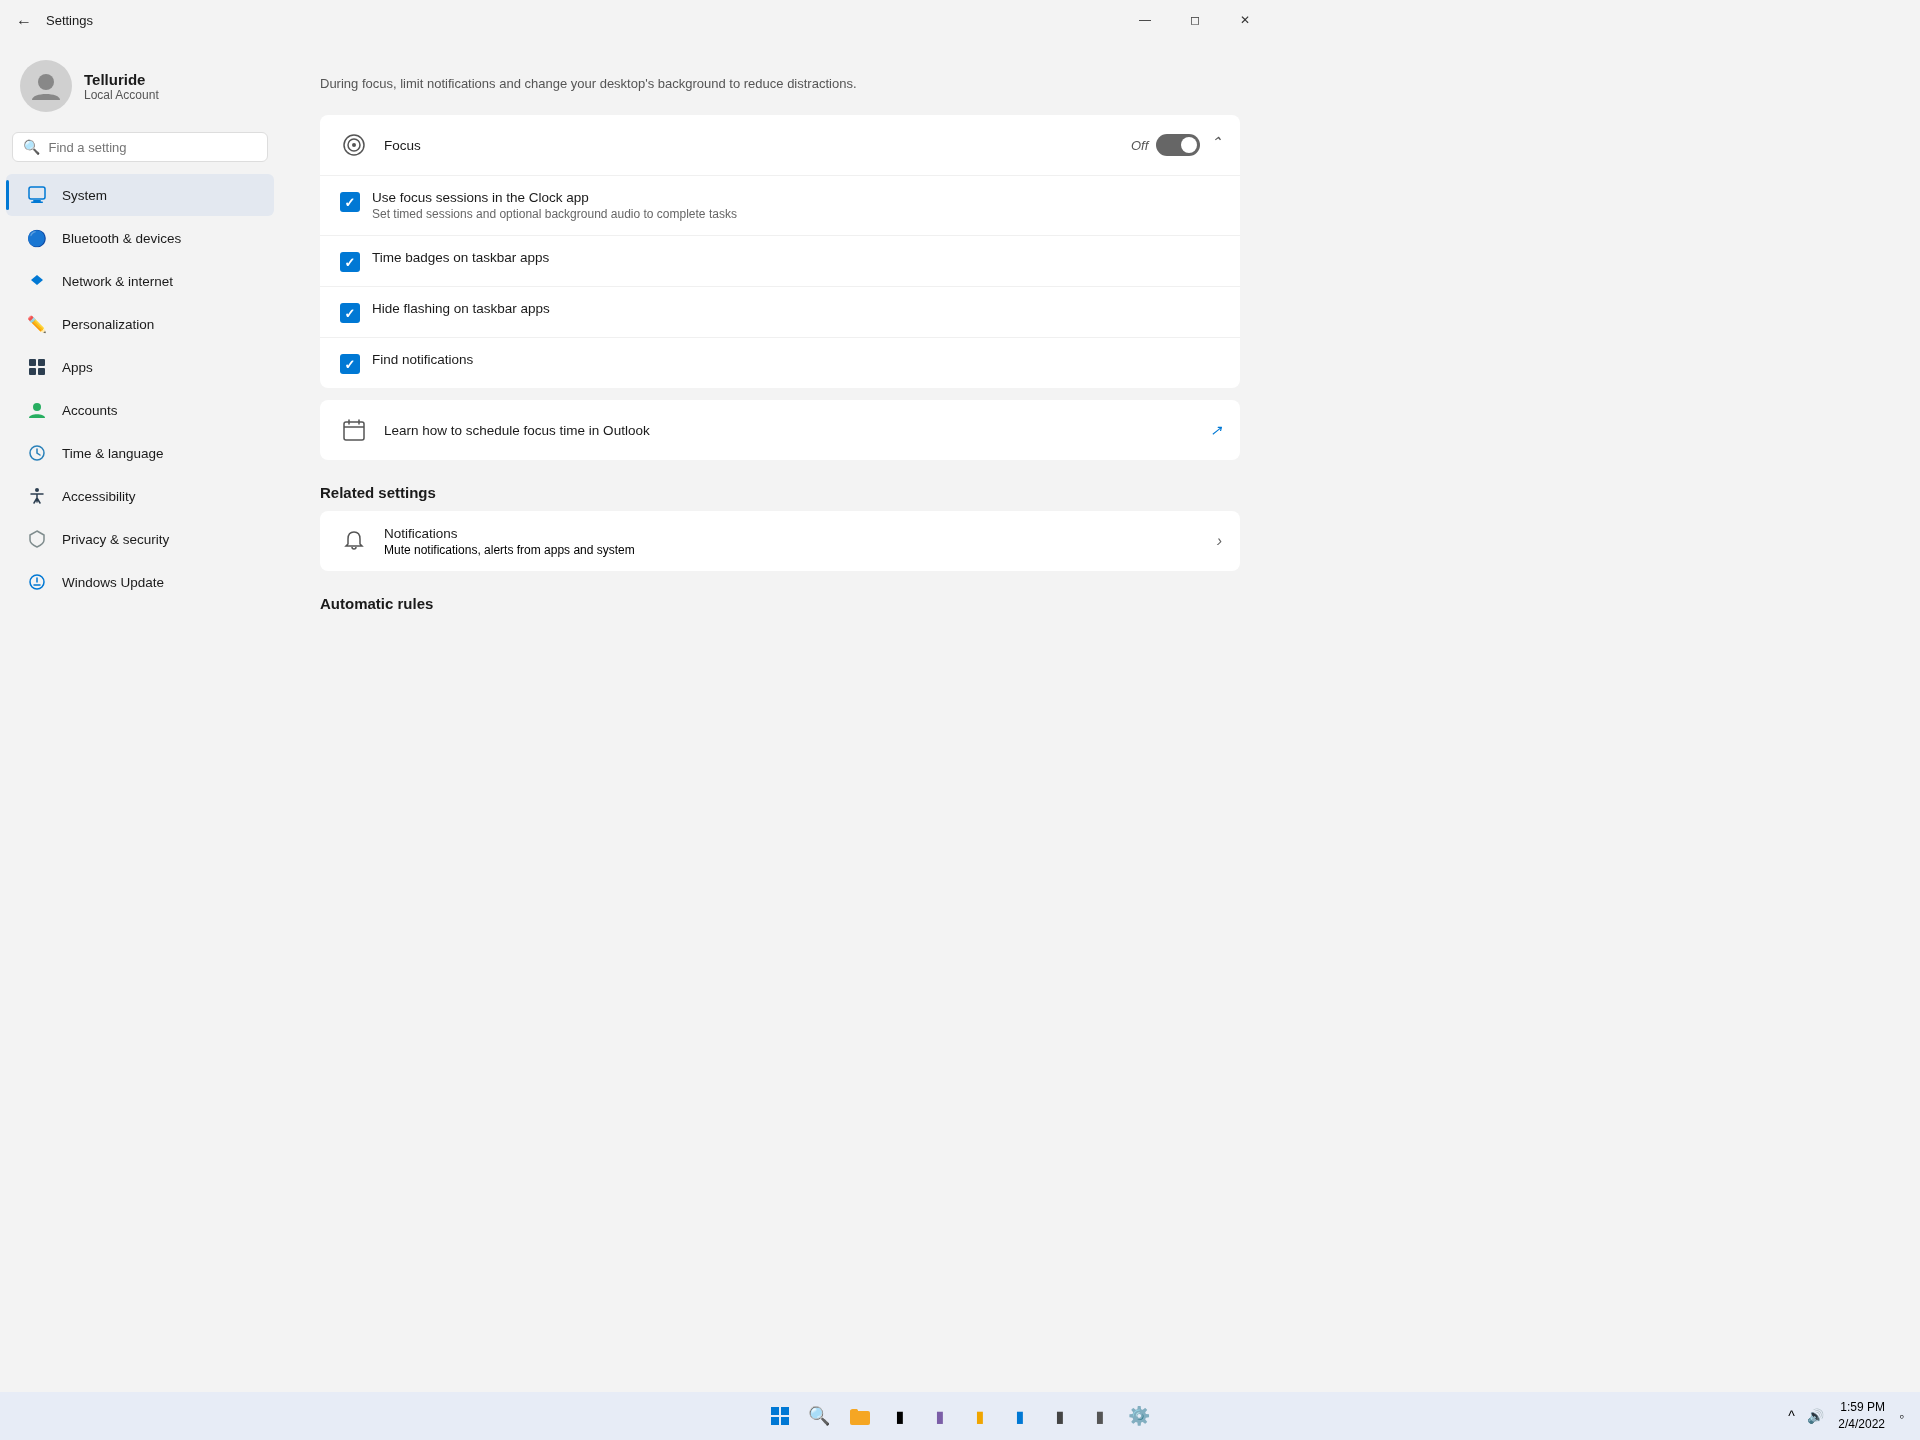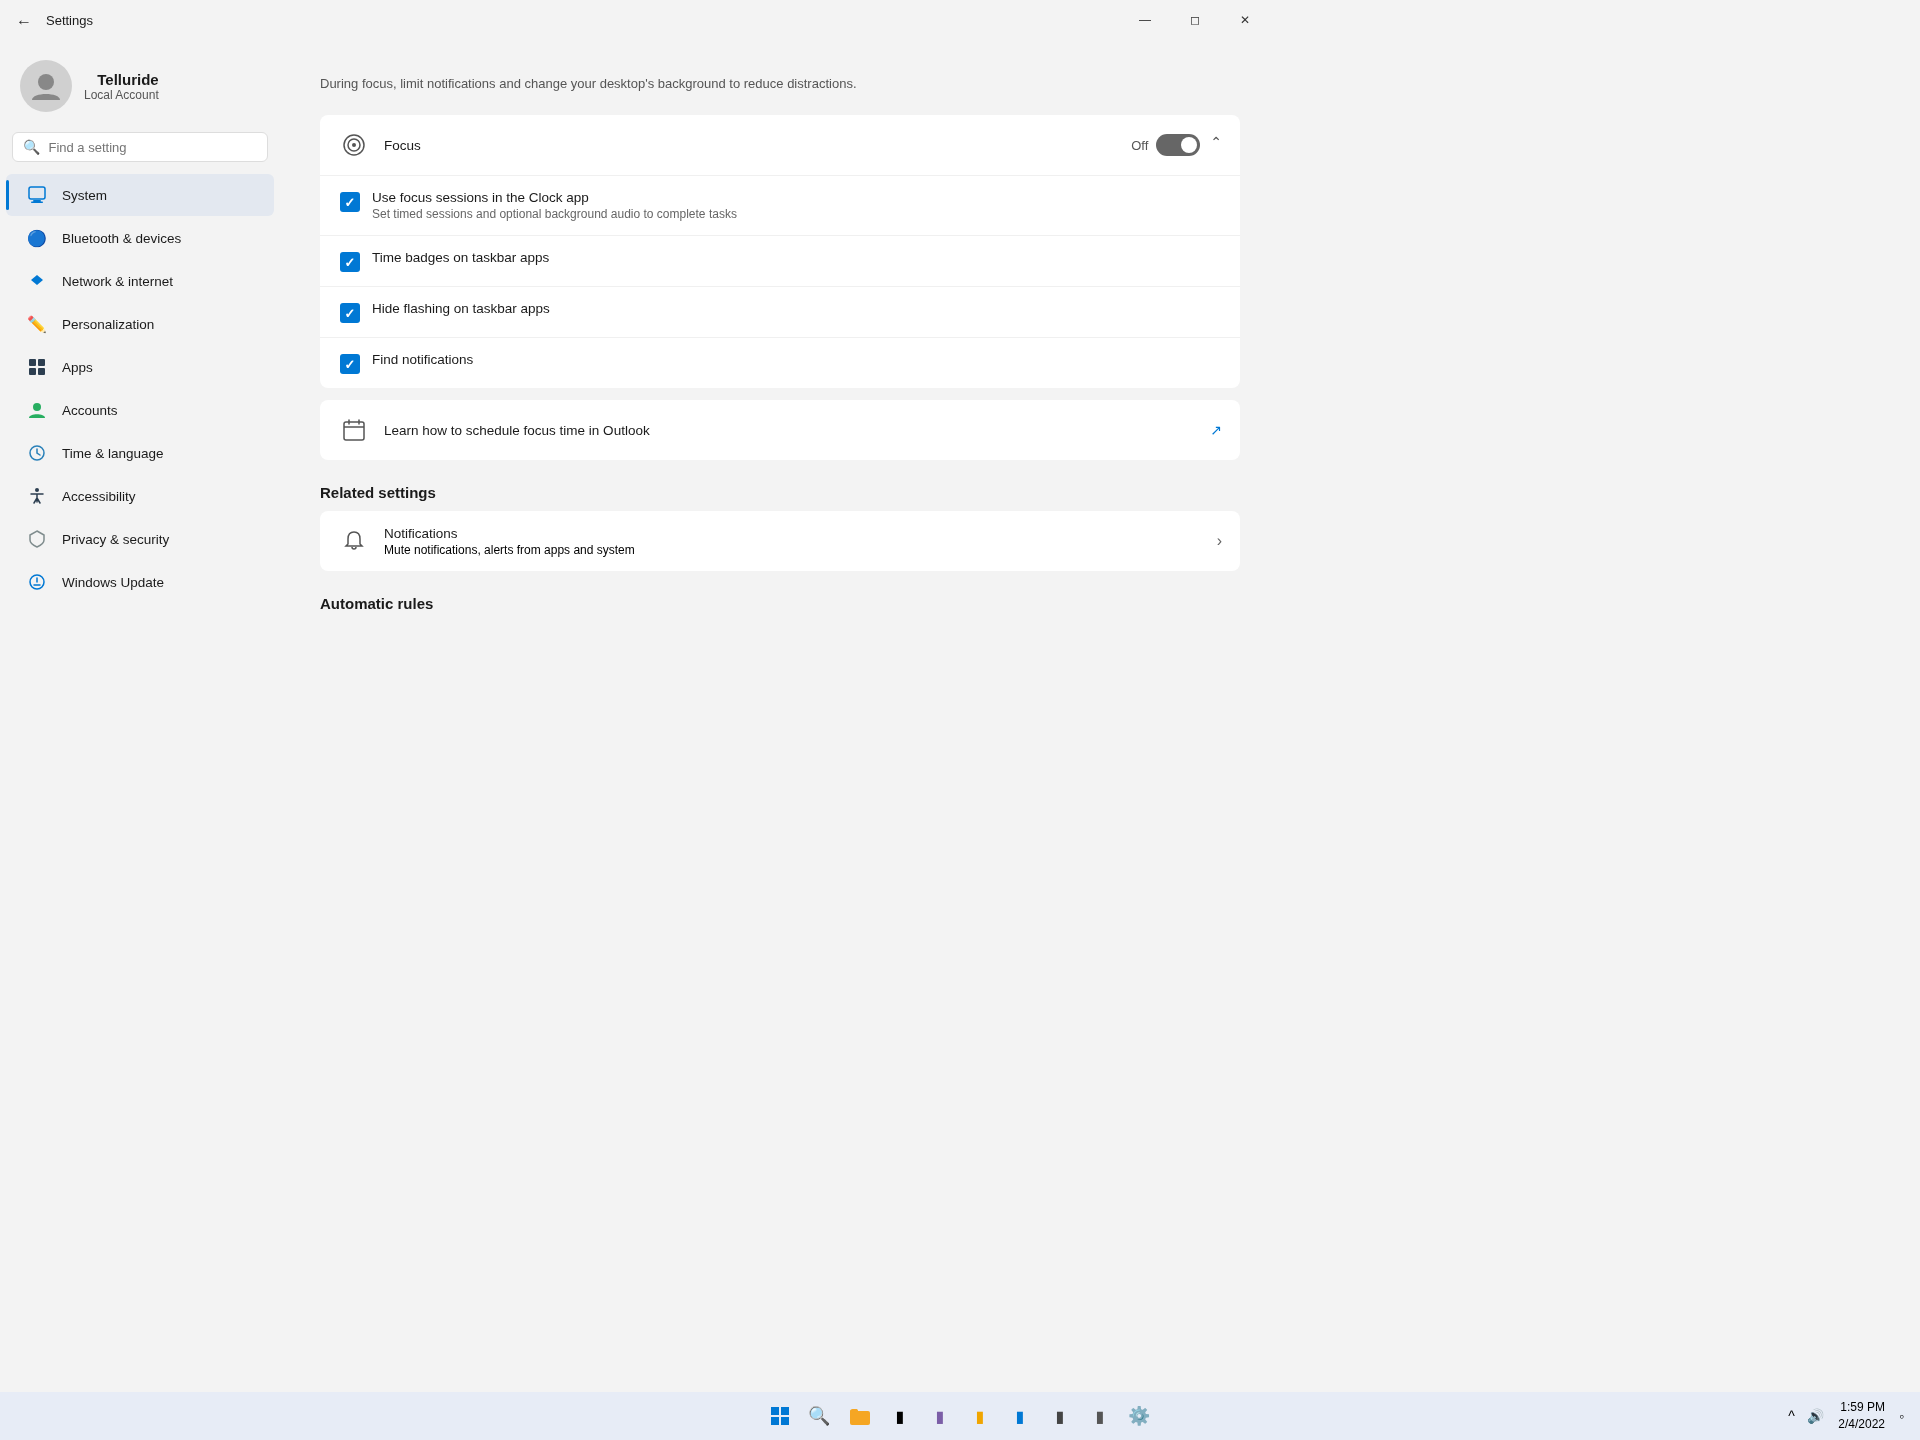--- a/index.html
+++ b/index.html
@@ -91,21 +91,20 @@
       display: flex;
       align-items: center;
       justify-content: center;
       font-size: 26px;
       color: #666;
     }
     .user-info .user-name {
       font-size: 15px;
       font-weight: 600;
       color: #1a1a1a;
-      text-align: right;
     }
     .user-info .user-type {
       font-size: 12px;
       color: #555;
     }
 
     .search-box {
       margin: 0 12px 12px 12px;
       display: flex;
       align-items: center;
@@ -242,20 +241,21 @@
     .row-subtitle {
       font-size: 12px;
       color: #000000;
       margin-top: 2px;
     }
     .row-right {
       display: flex;
       align-items: flex-start;
       gap: 10px;
       flex-shrink: 0;
+      font-style: italic;
     }
 
     
     .toggle-container {
       display: flex;
       align-items: center;
       gap: 8px;
     }
     .toggle-label {
       font-size: 13px;

